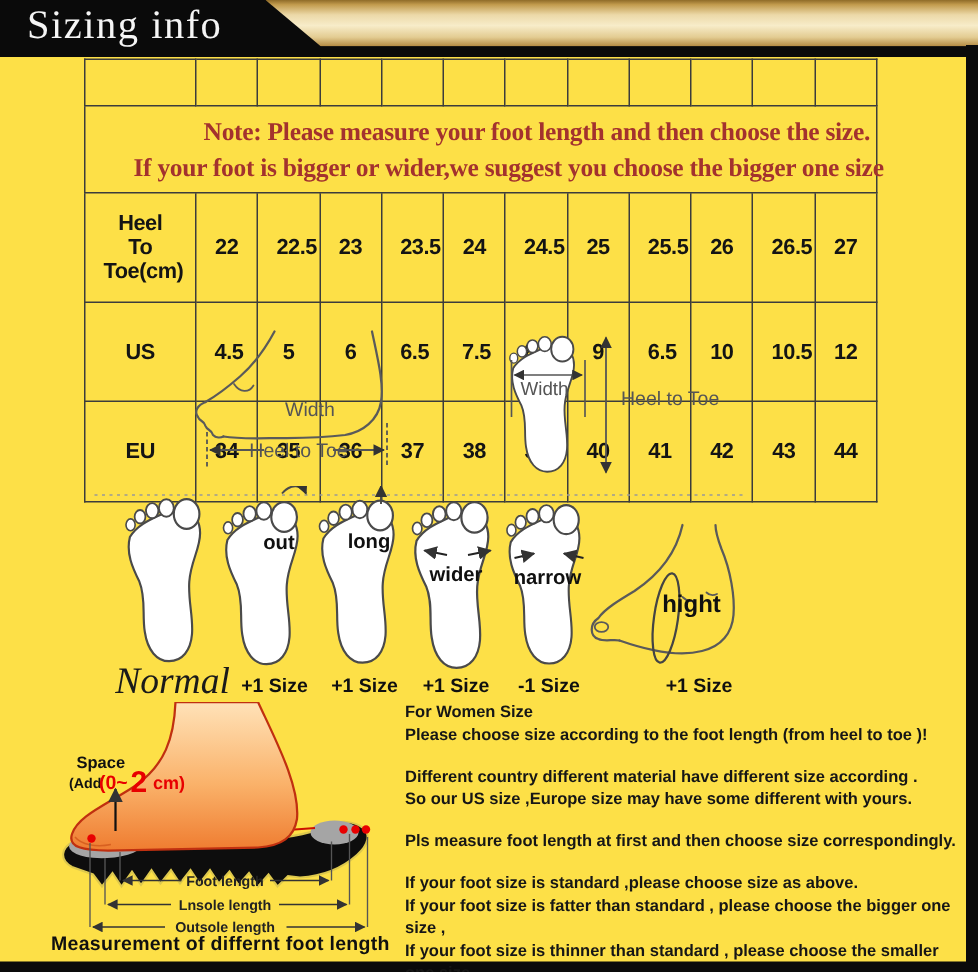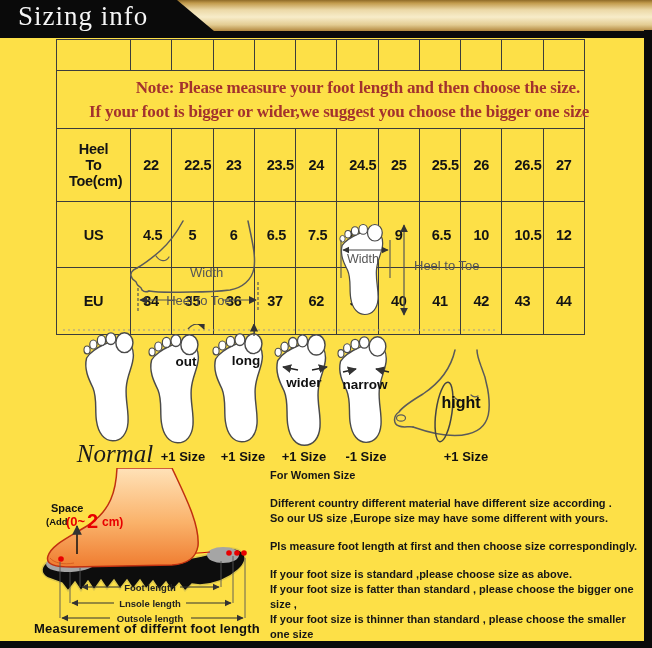--- a/index.html
+++ b/index.html
@@ -140,21 +140,21 @@
       <td>10</td>
       <td>10.5</td>
       <td>12</td>
     </tr>
     <tr class="eu">
       <td class="lbl-big">EU</td>
       <td>34</td>
       <td>35</td>
       <td>36</td>
       <td>37</td>
-      <td>62</td>
+      <td>38</td>
       <td>39</td>
       <td>40</td>
       <td>41</td>
       <td>42</td>
       <td>43</td>
       <td>44</td>
     </tr>
   </tbody>
     </table>
 
@@ -273,20 +273,21 @@
       <line x1="38" y1="150" x2="86" y2="150" marker-start="url(#arr)"></line>
         <line x1="167" y1="150" x2="219" y2="150" marker-end="url(#arr)"></line>
     </g>
     <text x="126" y="122.5" font-size="9.5" font-weight="bold" fill="#222" text-anchor="middle">Foot length</text>
     <text x="126" y="138.5" font-size="9.5" font-weight="bold" fill="#222" text-anchor="middle">Lnsole length</text>
     <text x="126" y="153.5" font-size="9.5" font-weight="bold" fill="#222" text-anchor="middle">Outsole length</text>
   </svg>
 
   <div class="size-notes">
     <p>For Women Size</p>
+    <p>Please choose size according to the foot length (from heel to toe )!</p>
     <div class="gap"></div>
     <p>Different country different material have different size according .</p>
     <p>So our US size ,Europe size may have some different with yours.</p>
     <div class="gap"></div>
     <p>Pls measure foot length at first and then choose size correspondingly.</p>
     <div class="gap"></div>
     <p>If your foot size is standard ,please choose size as above.</p>
     <p>If your foot size is fatter than standard , please choose the bigger one size ,</p>
     <p>If your foot size is thinner than standard , please choose the smaller one size</p>
   </div>

